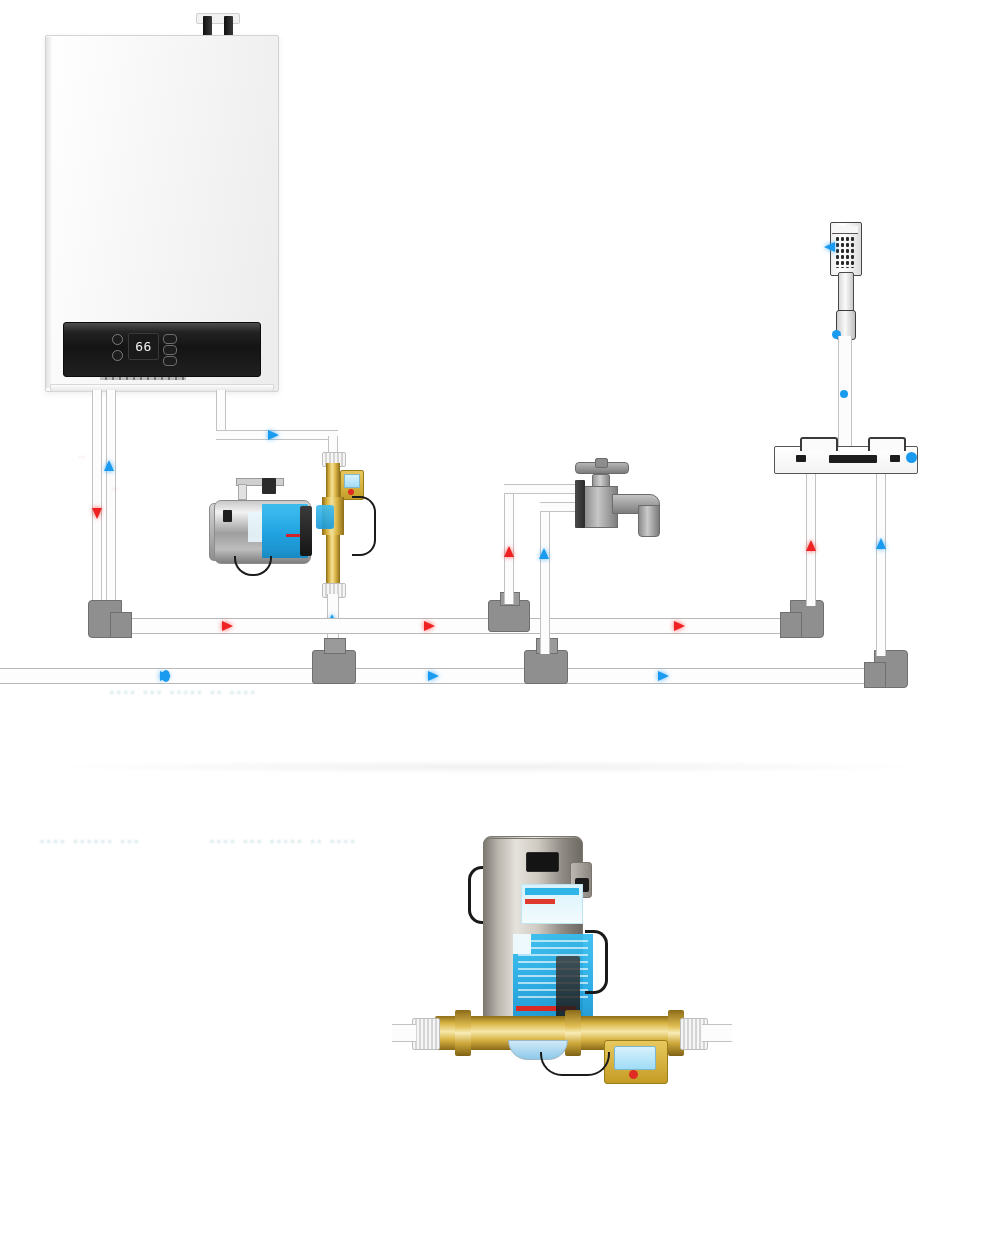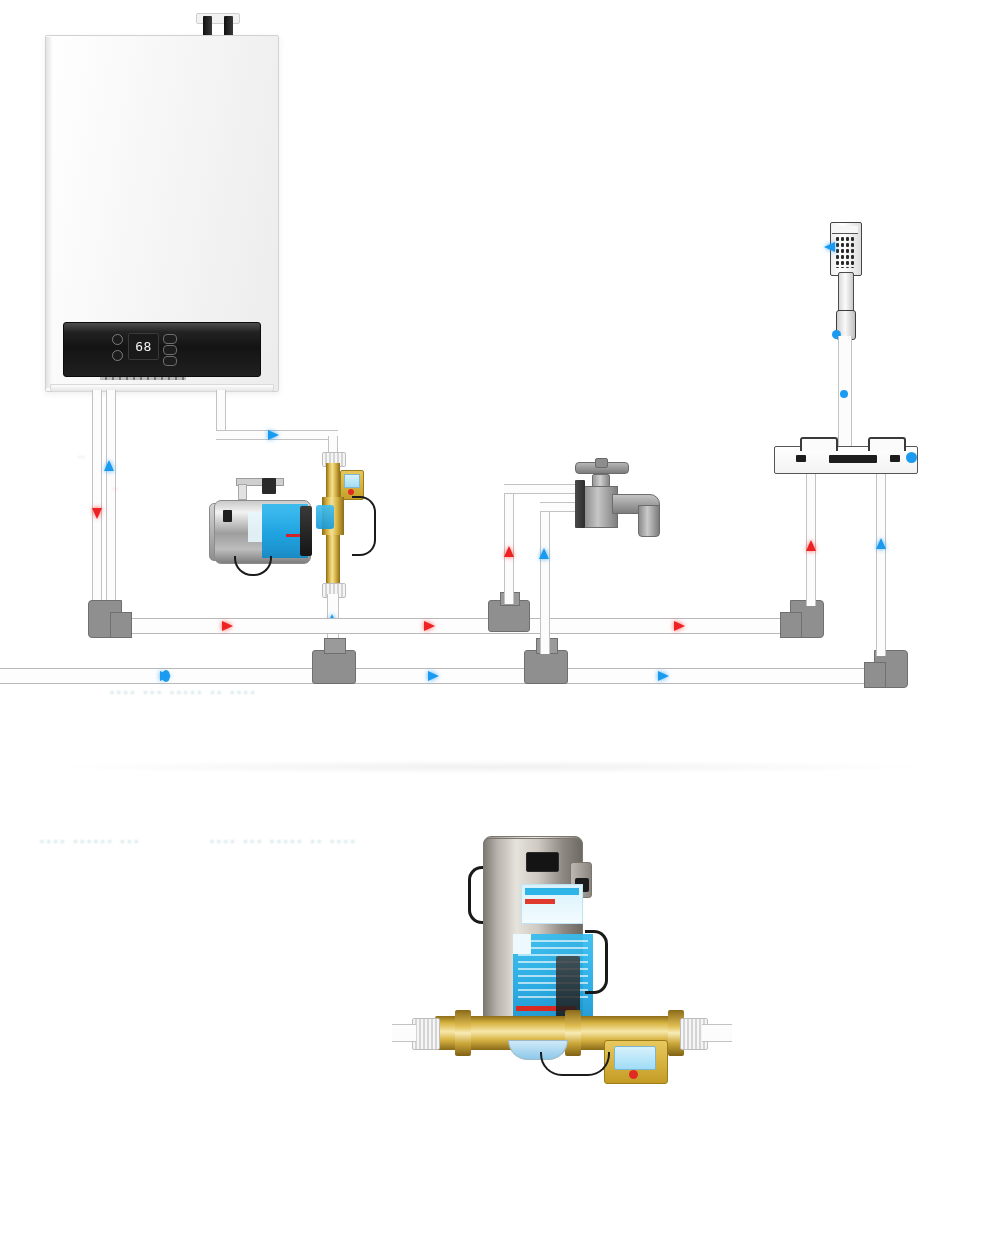--- a/index.html
+++ b/index.html
@@ -144,21 +144,21 @@
     <div>
       <div class="flue-cap"></div>
       <div class="flue" style="left:203px;top:16px;"></div>
       <div class="flue" style="left:224px;top:16px;"></div>
       <div class="boiler-body"></div>
       <div class="boiler-edge"></div>
       <div class="boiler-panel">
         <div class="boiler-panel-shine"></div>
       </div>
       <div class="lcd">
-        <span>68</span>
+        <span>66</span>
       </div>
       <div class="pknob" style="left:112px;top:334px;"></div>
       <div class="pknob" style="left:112px;top:350px;"></div>
       <div class="pbtn" style="left:163px;top:334px;"></div>
       <div class="pbtn" style="left:163px;top:345px;"></div>
       <div class="pbtn" style="left:163px;top:356px;"></div>
       <div class="boiler-strip"></div>
       <div class="boiler-base"></div>
     </div>
 

